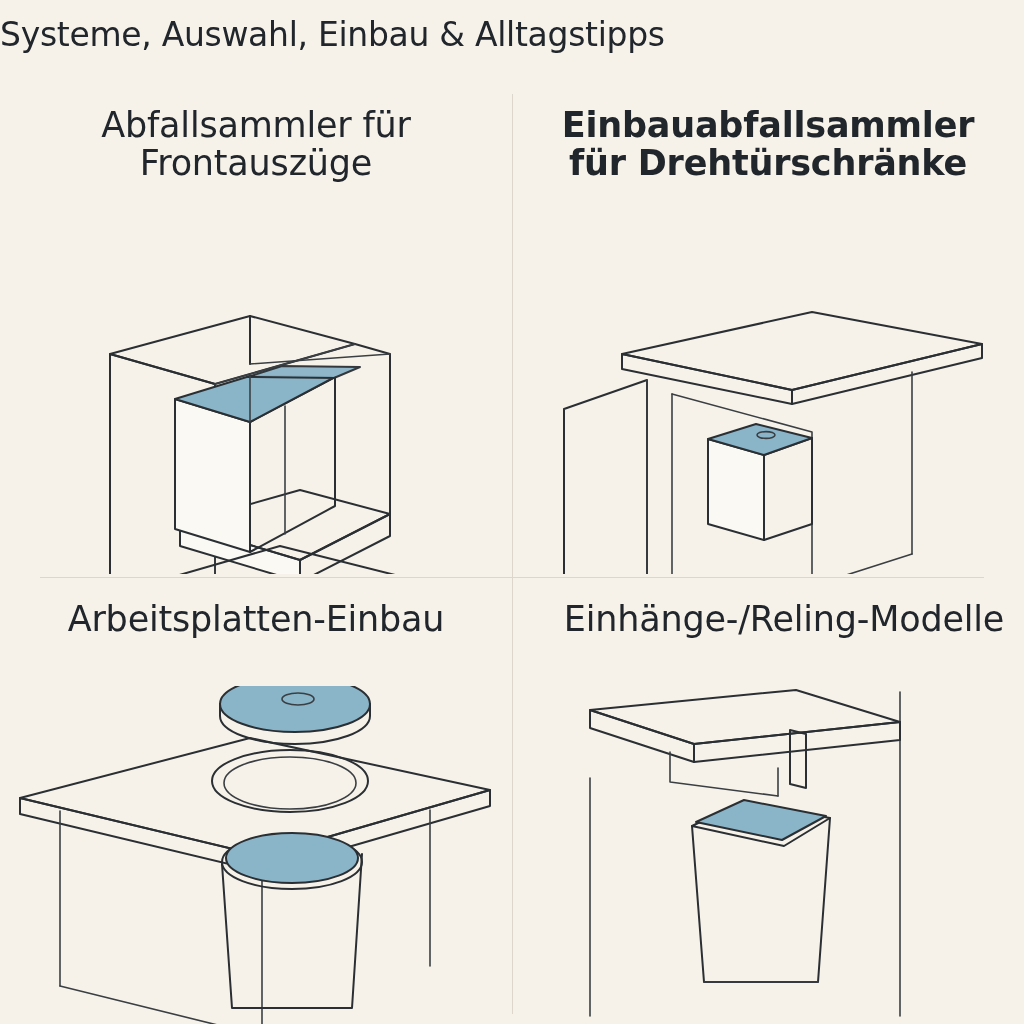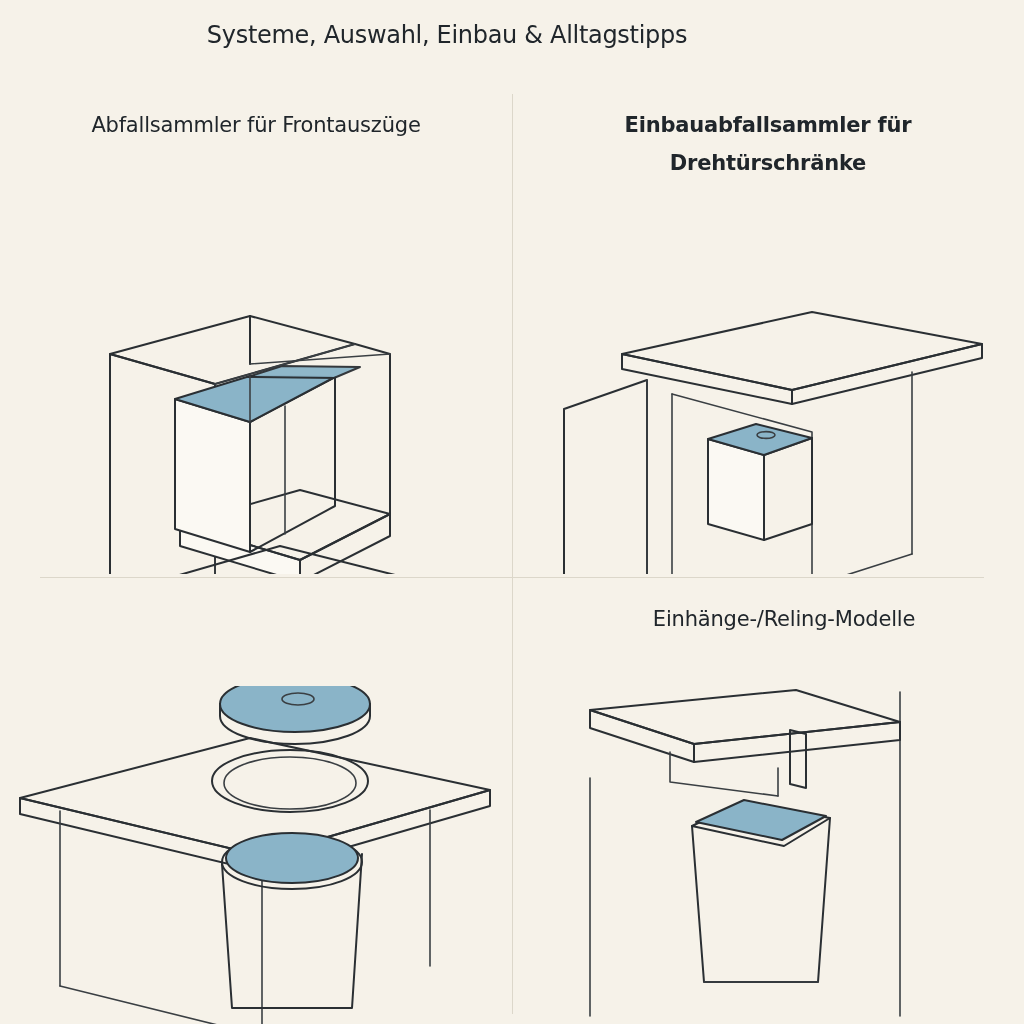--- a/index.html
+++ b/index.html
@@ -19,22 +19,22 @@
     width: 1024px;
     height: 1024px;
     background: #f6f2e9;
     box-sizing: border-box;
   }
   .main-title {
     position: absolute;
     top: 14px;
     left: 0;
     width: 894px;
-    text-align: center;
-    font-size: 24px;
+    text-align: left;
+    font-size: 33px;
     line-height: 42px;
     letter-spacing: -0.3px;
     color: #20262b;
   }
   
   .grid {
     position: absolute;
     top: 84px;
     left: 0;
     width: 1024px;
@@ -65,21 +65,21 @@
   .panel.p1 { left: 512px; top: 0; font-weight: bold; }
   .panel.p2 { left: 0;   top: 494px; height: 446px; }
   .panel.p3 { left: 528px; top: 494px; height: 446px; }
 
   .panel-title {
     position: absolute;
     top: 22px;
     left: 24px;
     width: 464px;
     text-align: center;
-    font-size: 21px;
+    font-size: 35px;
     line-height: 38px;
     color: #20262b;
     letter-spacing: -0.2px;
   }
   .art {
     position: absolute;
     left: 0;
     right: 0;
     top: 110px;
     bottom: 0;
@@ -184,20 +184,21 @@
 
           <path class="fill-white" d="M196 245 L196 330 L252 346 L252 261 Z"></path>
           <path class="ln" d="M252 261 L252 346 L300 330 L300 244 Z" fill="#f4f0e6"></path>
           <path class="fill-lid" d="M196 245 L244 230 L300 244 L252 261 Z"></path>
           <ellipse cx="254" cy="241" rx="9" ry="3.4" class="ln-thin" fill="#7aa6bb"></ellipse>
         </svg>
       </div>
     </div>
 
     <div class="panel p2">
+      <div class="panel-title">Arbeitsplatten-Einbau</div>
       <div class="art">
         <svg width="512" height="340" viewBox="0 0 512 340">
 
           <ellipse cx="295" cy="18" rx="75" ry="28" class="fill-lid"></ellipse>
           <path class="ln" d="M220 18 L220 30 A75 28 0 0 0 370 30 L370 18" fill="#7fa9bd"></path>
           <ellipse cx="298" cy="13" rx="16" ry="6" class="ln-thin" fill="#7aa6bb"></ellipse>
 
           <path class="ln" d="M20 112 L250 52 L490 104 L262 170 Z" fill="#fbf9f3"></path>
           <path class="ln" d="M20 112 L20 128 L262 186 L262 170 Z" fill="#efeae0"></path>
           <path class="ln" d="M262 170 L262 186 L490 120 L490 104 Z" fill="#e7e2d5"></path>

